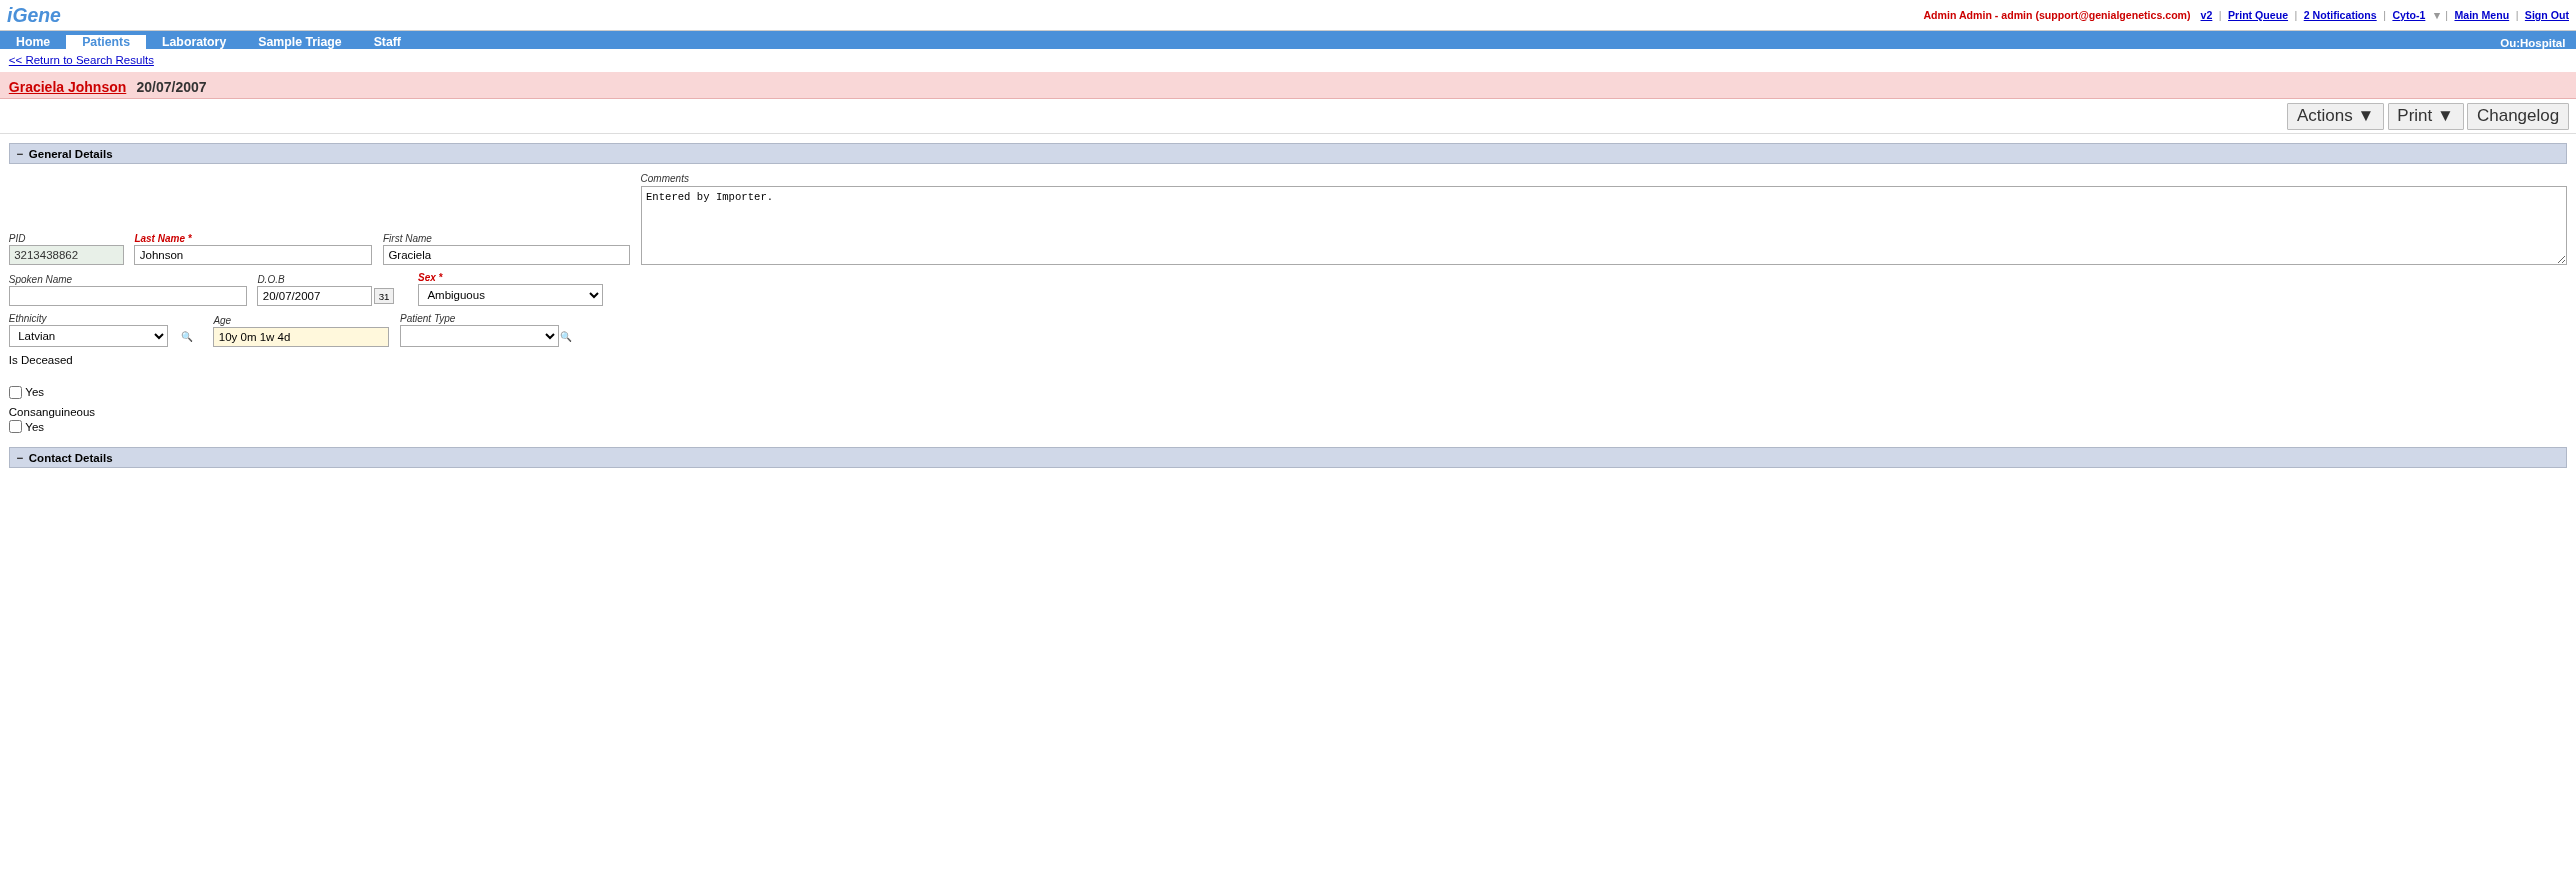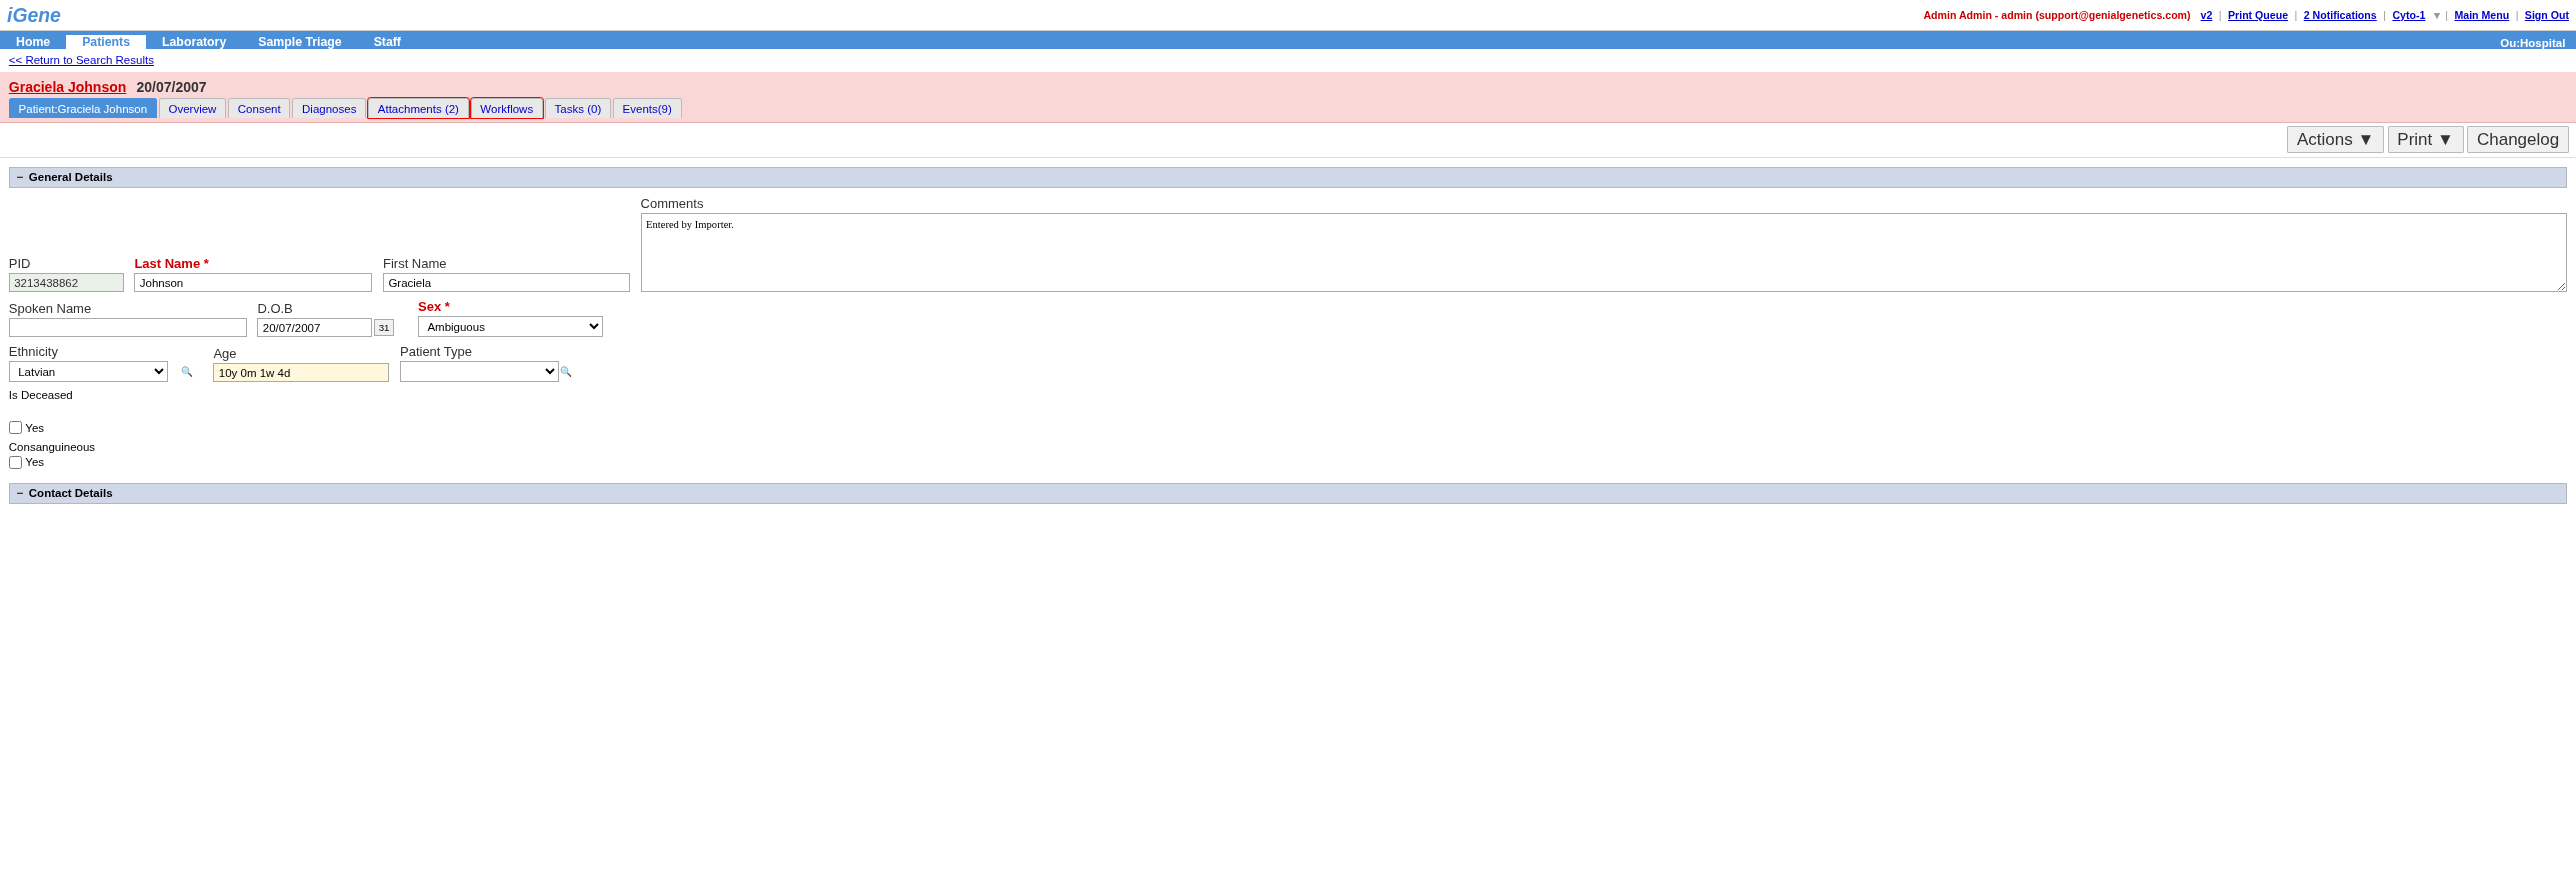--- a/index.html
+++ b/index.html
@@ -174,37 +174,38 @@
       border: 0.9px solid #aaa;
       font-size: 11.5px;
       background: #fff;
     }
     .form-textarea {
       width: 100%;
       height: 79px;
       padding: 4.4px;
       border: 0.9px solid #aaa;
       font-size: 10.6px;
-      font-family: Liberation Serif, serif;
+      font-family: Liberation Mono, monospace;
       resize: vertical;
     }
     .row {
       display: flex;
       gap: 10.6px;
       align-items: flex-end;
       margin-bottom: 7px;
     }
     .field-group {
       display: flex;
       flex-direction: column;
       gap: 1.8px;
     }
     .field-group label {
-      font-size: 13px;
-      color: #333;
+      font-size: 10px;
+      color: #333;
+      font-style: italic;
     }
     .field-group label.req { color: #cc0000; font-weight: bold; }
 
     .pid-field { width: 115px; }
     .lastname-field { width: 238px; }
     .firstname-field { width: 247px; }
     .comments-field { flex: 1; }
 
     .spoken-field { width: 238px; }
     .dob-field { width: 150px; }
@@ -266,30 +267,20 @@
 
 <div id="breadcrumb">
   <a>&lt;&lt; Return to Search Results</a>
 </div>
 
 <div id="patient-header">
   <div>
     <span id="patient-name">Graciela Johnson</span>
     <span id="patient-dob">20/07/2007</span>
   </div>
-  <div id="patient-tabs">
-    <a class="patient-tab active">Patient:Graciela Johnson</a>
-    <a class="patient-tab">Overview</a>
-    <a class="patient-tab">Consent</a>
-    <a class="patient-tab">Diagnoses</a>
-    <a class="patient-tab highlighted">Attachments (2)</a>
-    <a class="patient-tab highlighted">Workflows</a>
-    <a class="patient-tab">Tasks (0)</a>
-    <a class="patient-tab">Events(9)</a>
-  </div>
 </div>
 
 <div id="action-toolbar">
   <button class="toolbar-btn">Actions ▼</button>
   <button class="toolbar-btn">Print ▼</button>
   <button class="toolbar-btn">Changelog</button>
 </div>
 
 <div id="main-content">
 

